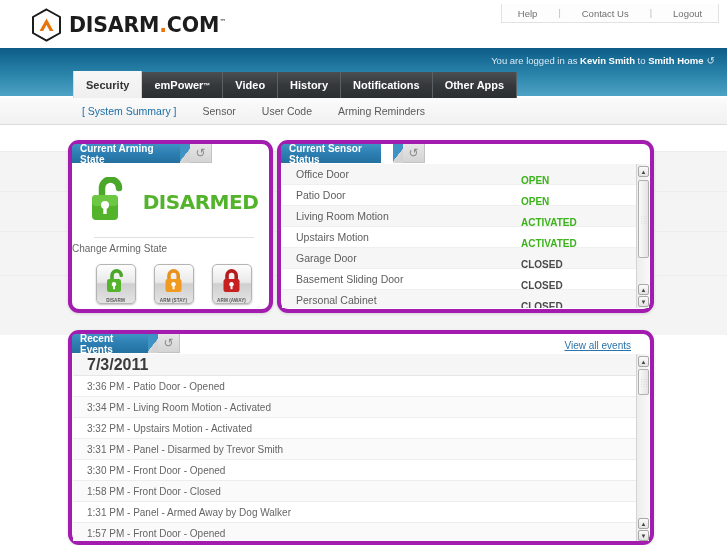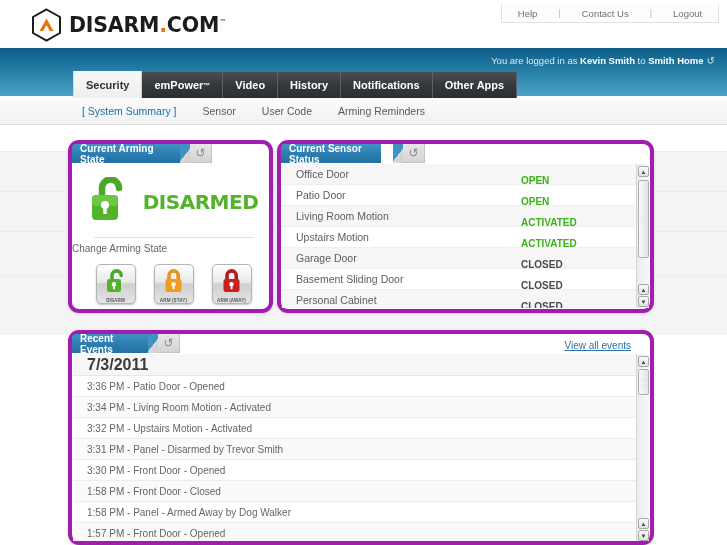--- a/index.html
+++ b/index.html
@@ -401,21 +401,21 @@
 
     <div class="ev-area">
       <div class="ev-date">7/3/2011</div>
       <div id="events-rows">
           <div class="ev-row">3:36 PM - Patio Door - Opened</div>
           <div class="ev-row alt">3:34 PM - Living Room Motion - Activated</div>
           <div class="ev-row">3:32 PM - Upstairs Motion - Activated</div>
           <div class="ev-row alt">3:31 PM - Panel - Disarmed by Trevor Smith</div>
           <div class="ev-row">3:30 PM - Front Door - Opened</div>
           <div class="ev-row alt">1:58 PM - Front Door - Closed</div>
-          <div class="ev-row">1:58 PM - Panel - Armed Away by Dog Walker</div>
+          <div class="ev-row">1:31 PM - Panel - Armed Away by Dog Walker</div>
           <div class="ev-row alt">1:57 PM - Front Door - Opened</div>
         </div>
     </div>
 
     <div class="vscroll" style="right:1px; top:20px; bottom:0px;">
       <div class="sb-arrow" style="top:2px;">▲</div>
       <div class="sb-thumb" style="top:15px; height:26px;">
         <span class="sb-grip" style="top:8px;"></span>
       </div>
       <div class="sb-arrow" style="bottom:12px;">▲</div>

